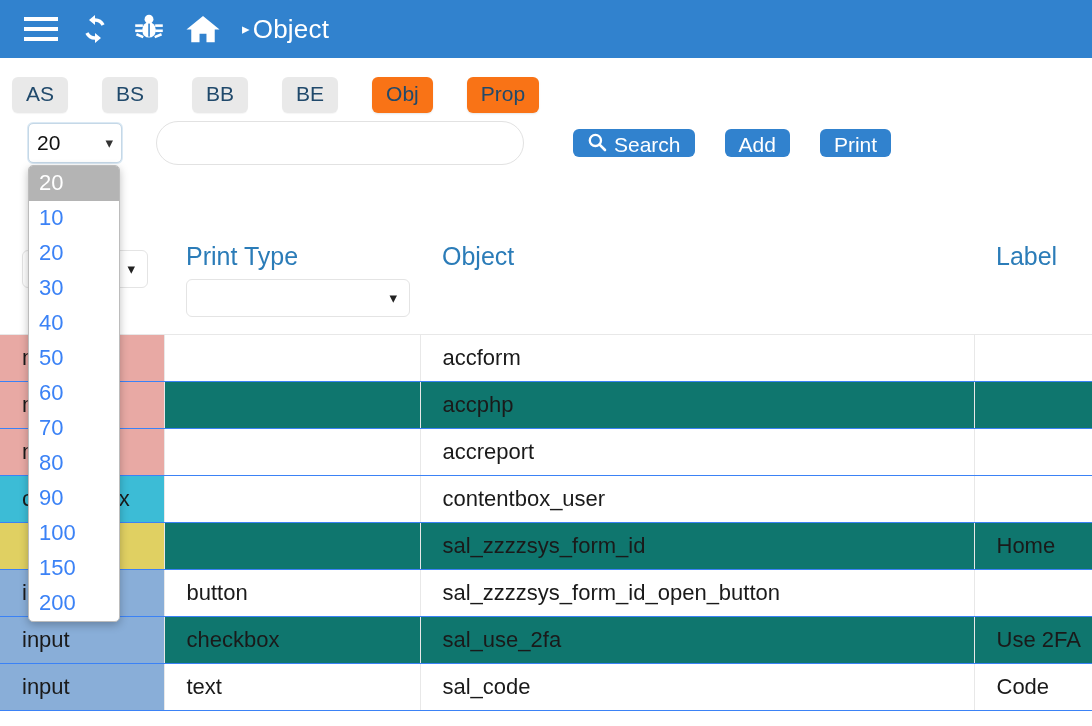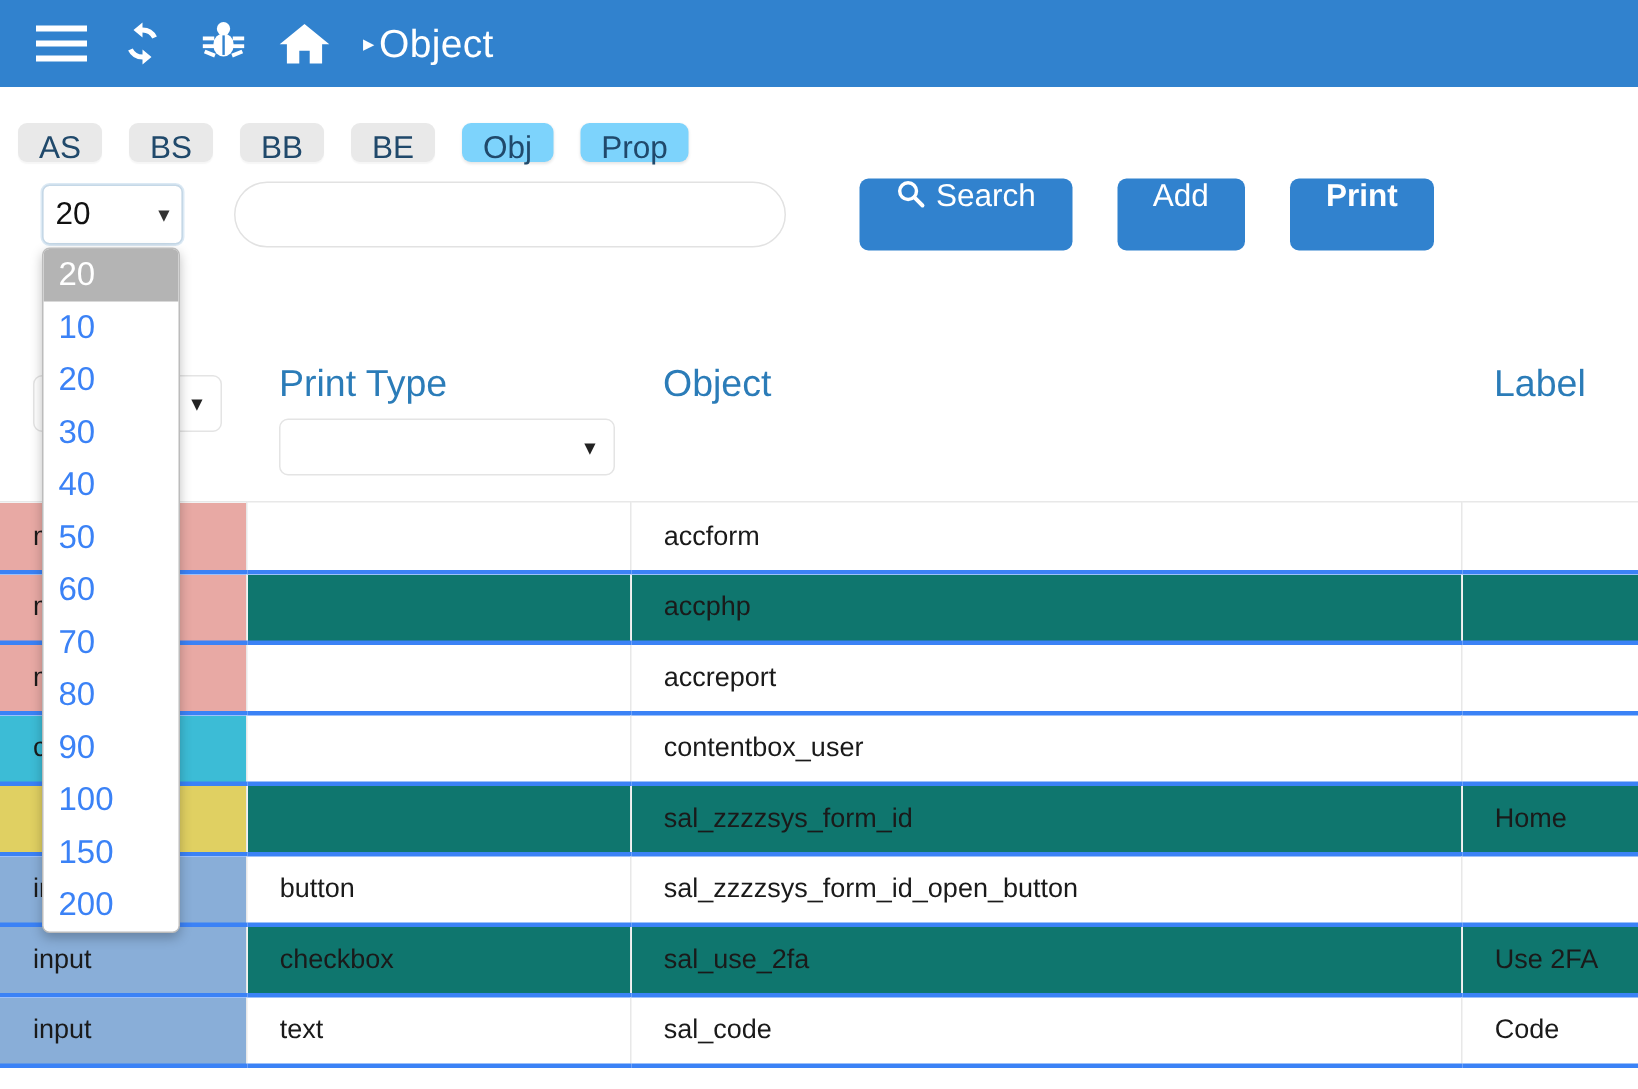--- a/index.html
+++ b/index.html
@@ -40,38 +40,39 @@
   #breadcrumb .crumb-caret {
     font-size: 15px;
     margin-right: 3px;
     position: relative;
     top: 0px;
   }
 
   
   #tabstrip {
     display: flex;
-    gap: 18px;
+    align-items: center;
+    gap: 34px;
     padding: 24px 12px 0 12px;
     height: 50px;
   }
   .tab-btn {
     background: #e9e9e9;
     border: none;
     border-radius: 6px;
     color: #20496b;
     font-size: 21px;
     font-family: "Liberation Sans", sans-serif;
     padding: 5px 14px 7px 14px;
     cursor: pointer;
     line-height: 1.1;
     box-shadow: 0 1px 1px rgba(0,0,0,0.04);
   }
   .tab-btn.active {
-    background: #7dd3fc;
+    background: #f97316;
     box-shadow: 0 1px 2px rgba(0,0,0,0.10);
   }
 
   
   #searchbar {
     display: flex;
     align-items: center;
     padding: 12px 12px 0 28px;
     gap: 12px;
     height: 58px;
@@ -137,30 +138,30 @@
     background: #fff;
   }
 
   .act-btn {
     background: #3182ce;
     color: #ffffff;
     border: none;
     border-radius: 6px;
     font-size: 21px;
     font-family: "Liberation Sans", sans-serif;
-    height: 48px;
-    padding: 0 24px;
+    height: 28px;
+    padding: 0 14px;
     cursor: pointer;
     display: inline-flex;
-    align-items: flex-start;
+    align-items: flex-end;
     gap: 7px;
   }
   #btn-search { margin-left: 37px; }
   #btn-add { margin-left: 18px; }
-  #btn-print { margin-left: 18px; font-weight: bold; }
+  #btn-print { margin-left: 18px; }
 
   
   #table-area {
     position: absolute;
     top: 236px;
     left: 0;
     width: 1092px;
   }
   table#grid {
     border-collapse: collapse;
@@ -188,26 +189,26 @@
     display: flex;
     align-items: center;
     justify-content: flex-end;
     padding: 0 12px;
     cursor: pointer;
   }
   .col-filter .caret { font-size: 15px; color: #222; }
   .filter-narrow { max-width: 126px; }
 
   table#grid td {
-    font-size: 18px;
+    font-size: 22px;
     color: #1a1a1a;
     padding: 0 0 0 22px;
     height: 47px;
     border-top: 1px solid #e8e8e8;
-    border-bottom: 3px solid #3b82f6;
+    border-bottom: 1px solid #3b82f6;
     white-space: nowrap;
     overflow: hidden;
   }
   table#grid tr td:first-child { border-right: 1px solid #e8e8e8; }
   table#grid tr td:nth-child(2) { border-right: 1px solid #e8e8e8; }
   table#grid tr td:nth-child(3) { border-right: 1px solid #e8e8e8; }
   tr.row-alt td { background: #0f766e; }
 
   col.c1 { width: 164px; }
   col.c2 { width: 256px; }

